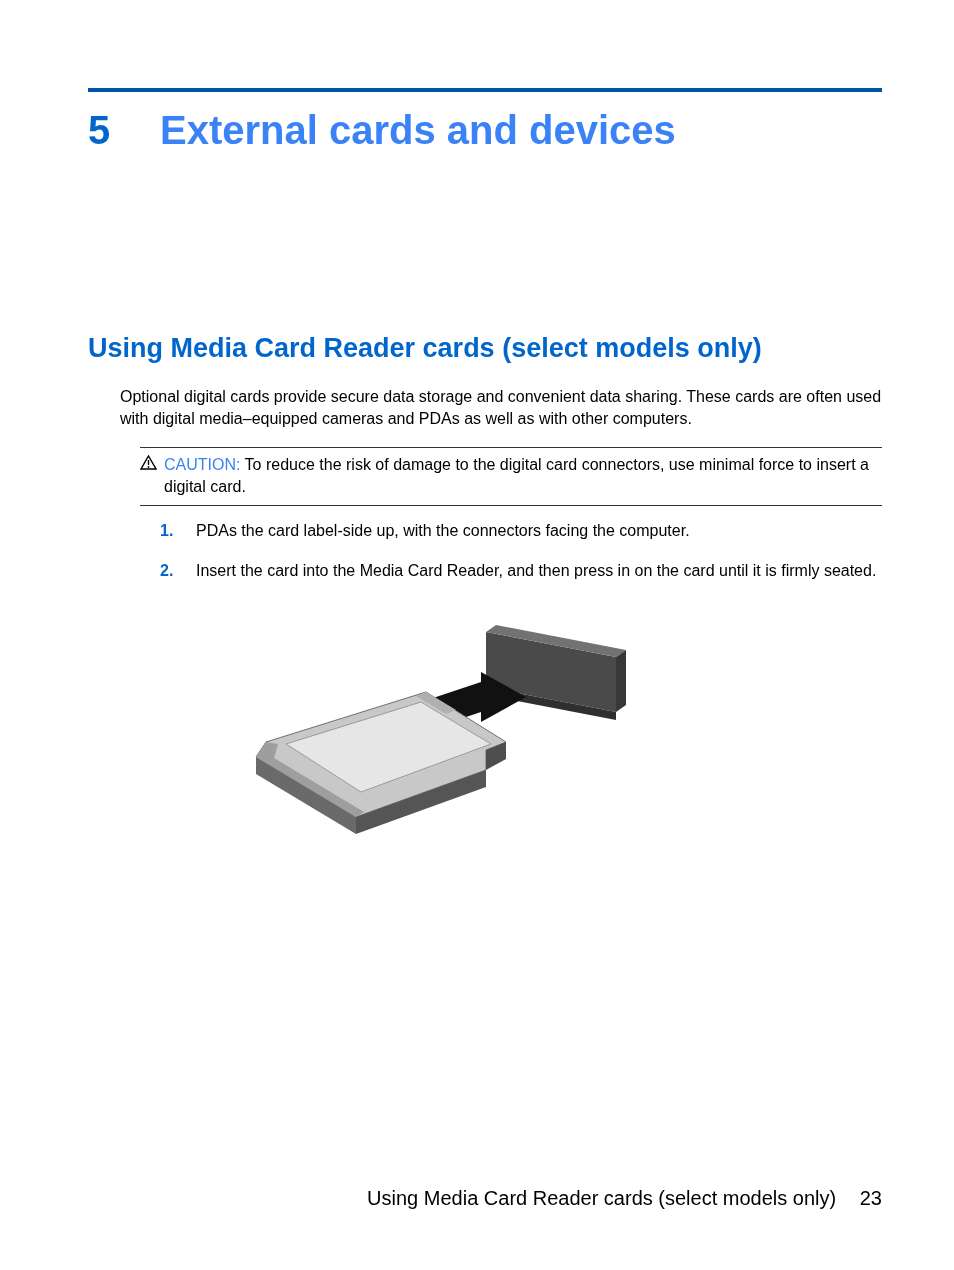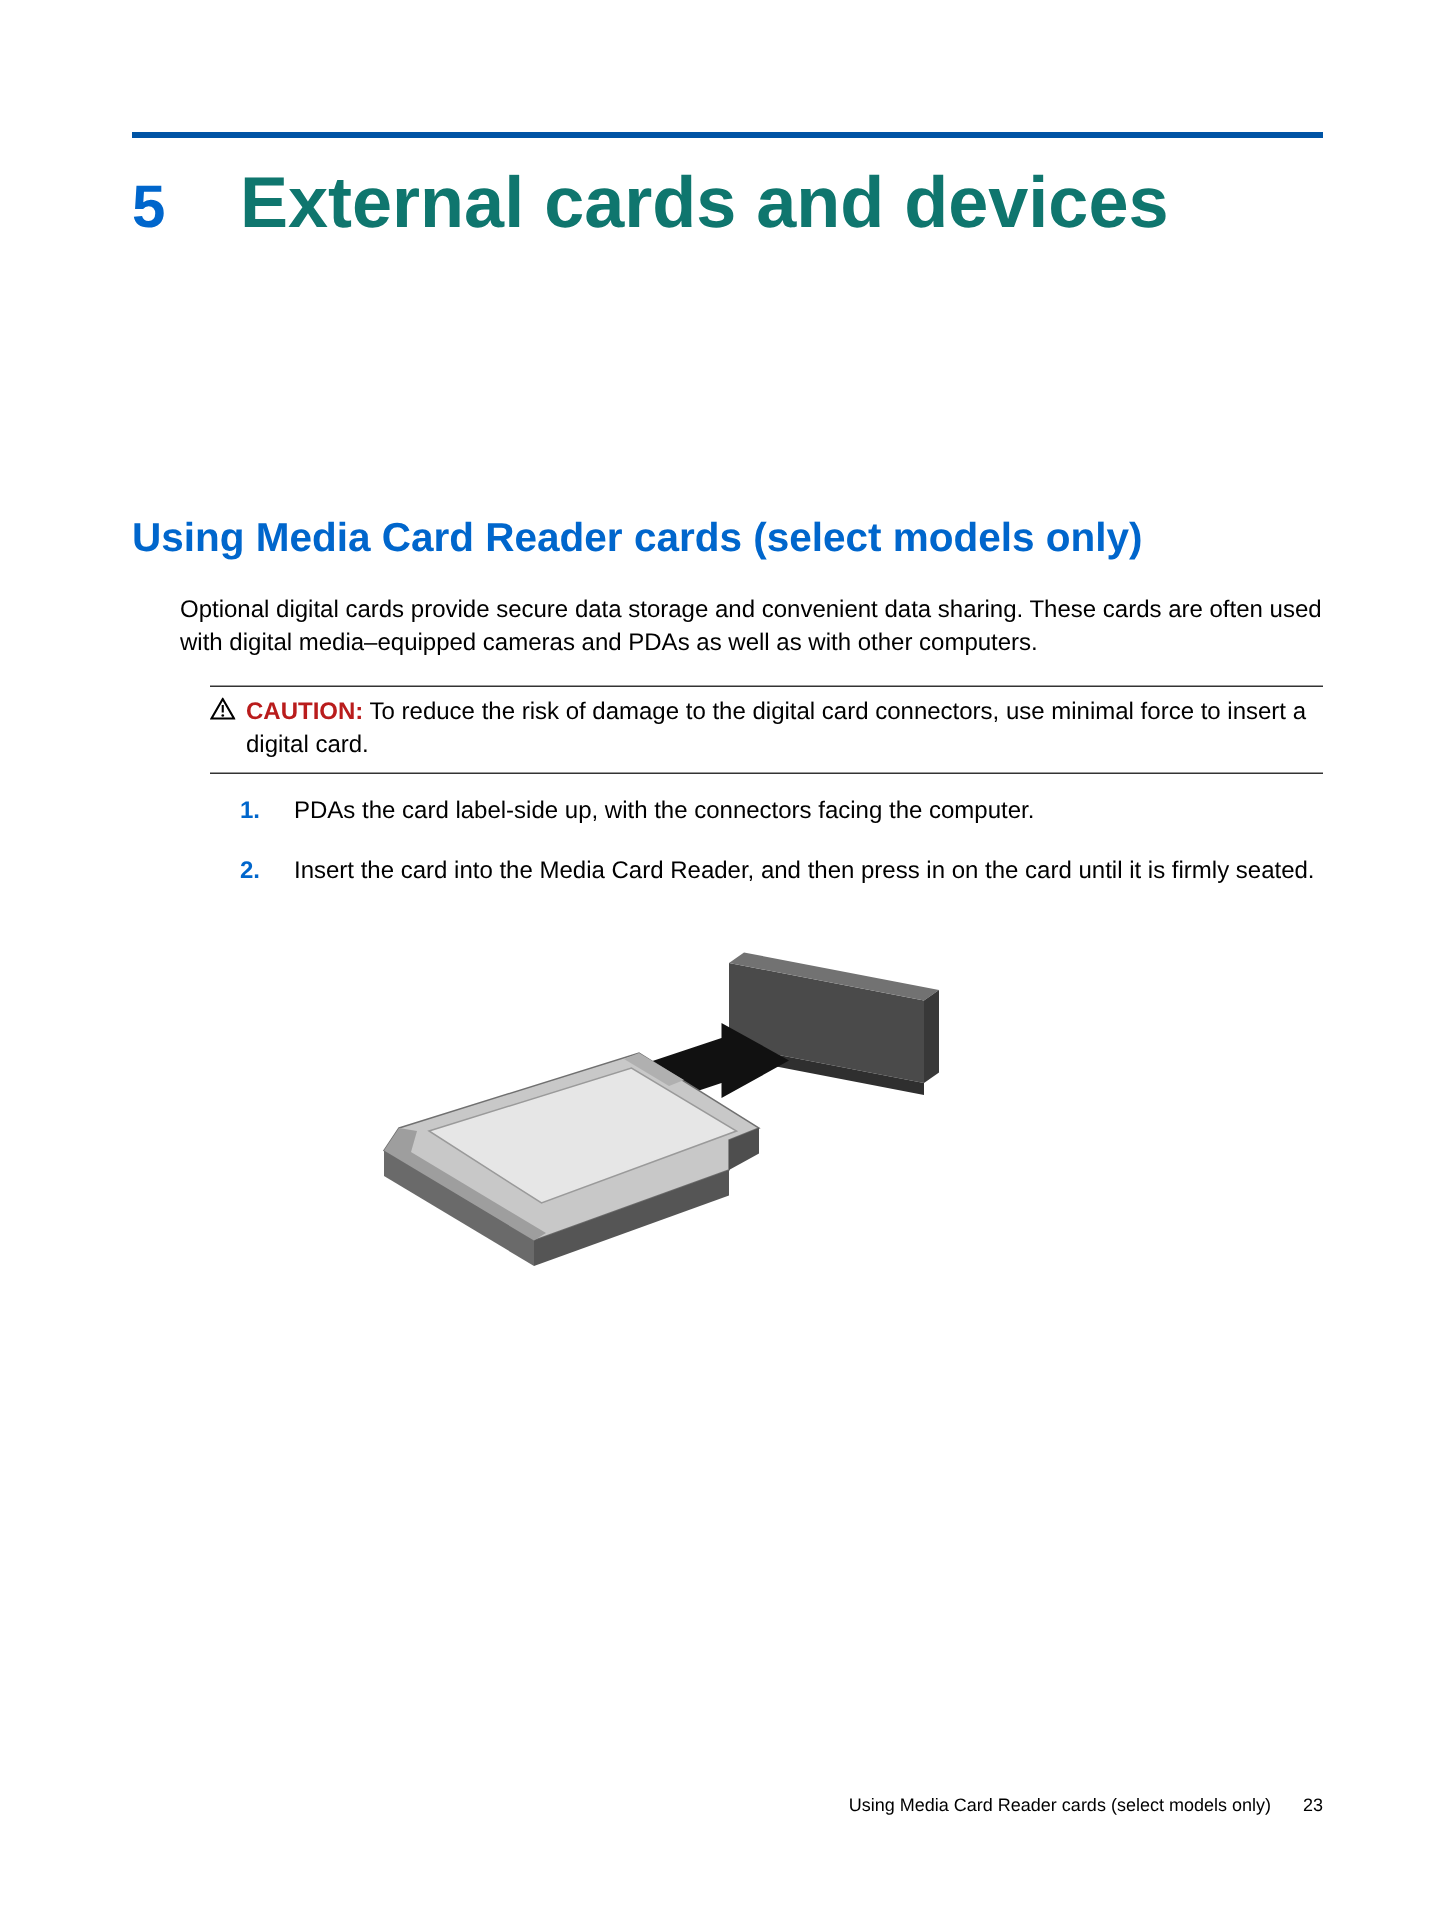--- a/index.html
+++ b/index.html
@@ -24,22 +24,22 @@
     align-items: baseline;
     margin-bottom: 180px;
   }
   .chapter-num {
     color: #0066cc;
     font-size: 40px;
     font-weight: bold;
     width: 72px;
   }
   .chapter-title {
-    color: #0f766e;
-    font-size: 48px;
+    color: #3b82f6;
+    font-size: 40px;
     font-weight: bold;
   }
   .h1 {
     color: #0066cc;
     font-size: 27px;
     font-weight: bold;
     margin-bottom: 22px;
   }
   .body-indent {
     margin-left: 32px;
@@ -70,22 +70,22 @@
   .caution-icon-wrap {
     flex: 0 0 20px;
     padding-top: 1px;
   }
   .caution-text {
     font-size: 16px;
     line-height: 1.35;
     padding-left: 4px;
   }
   .caution-label {
-    color: #b91c1c;
-    font-weight: bold;
+    color: #3b82f6;
+    font-weight: normal;
   }
   .ol {
     margin-left: 72px;
     font-size: 16px;
     line-height: 1.35;
   }
   .ol-item {
     display: flex;
     margin-bottom: 18px;
   }
@@ -102,21 +102,21 @@
   }
   .after-figure {
     margin-left: 108px;
     font-size: 16px;
     line-height: 1.35;
   }
   .footer {
     position: absolute;
     bottom: 60px;
     right: 72px;
-    font-size: 12px;
+    font-size: 20px;
   }
   .footer-pagenum { margin-left: 18px; }
 </style>
 </head>
 <body>
 
 <div class="page">
 
   <div class="chapter-rule"></div>
 

